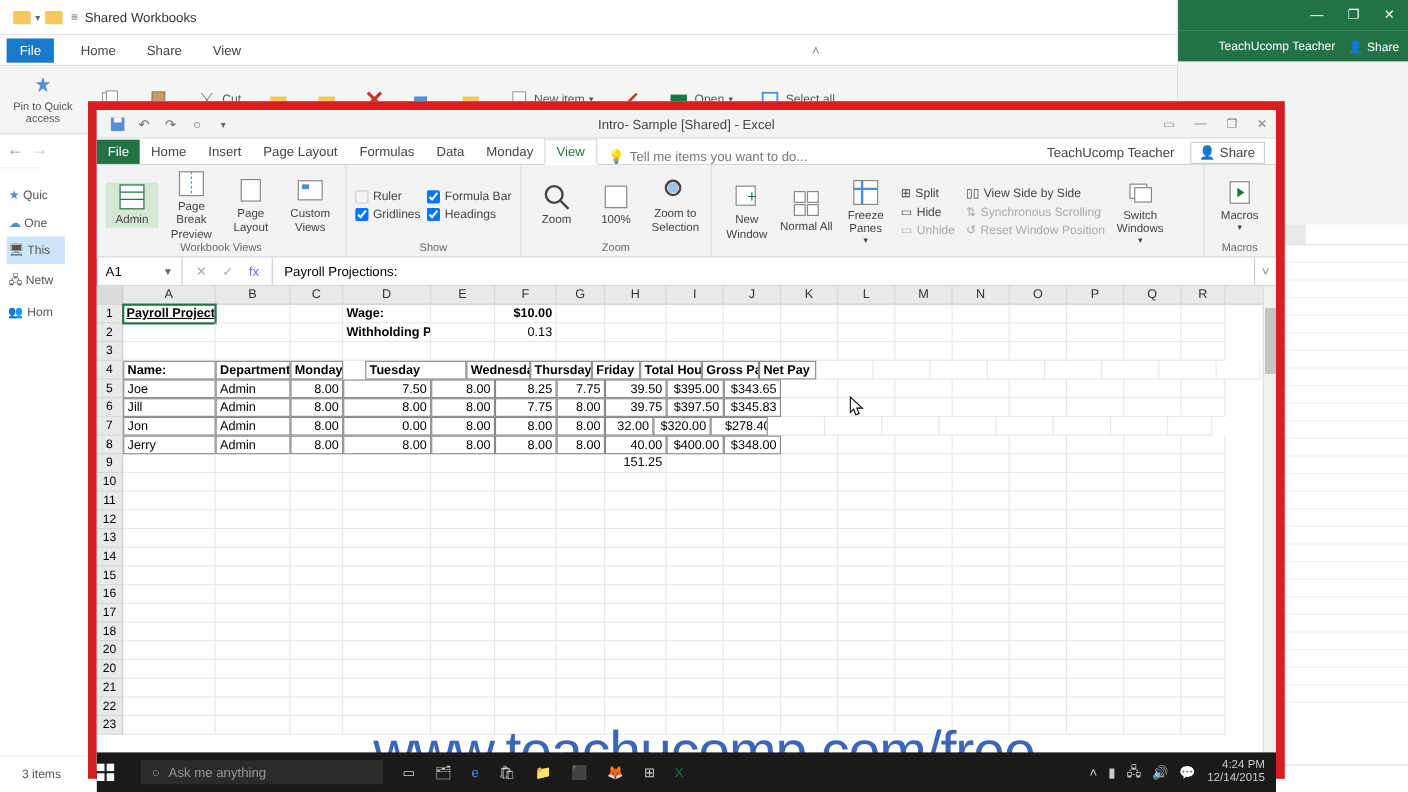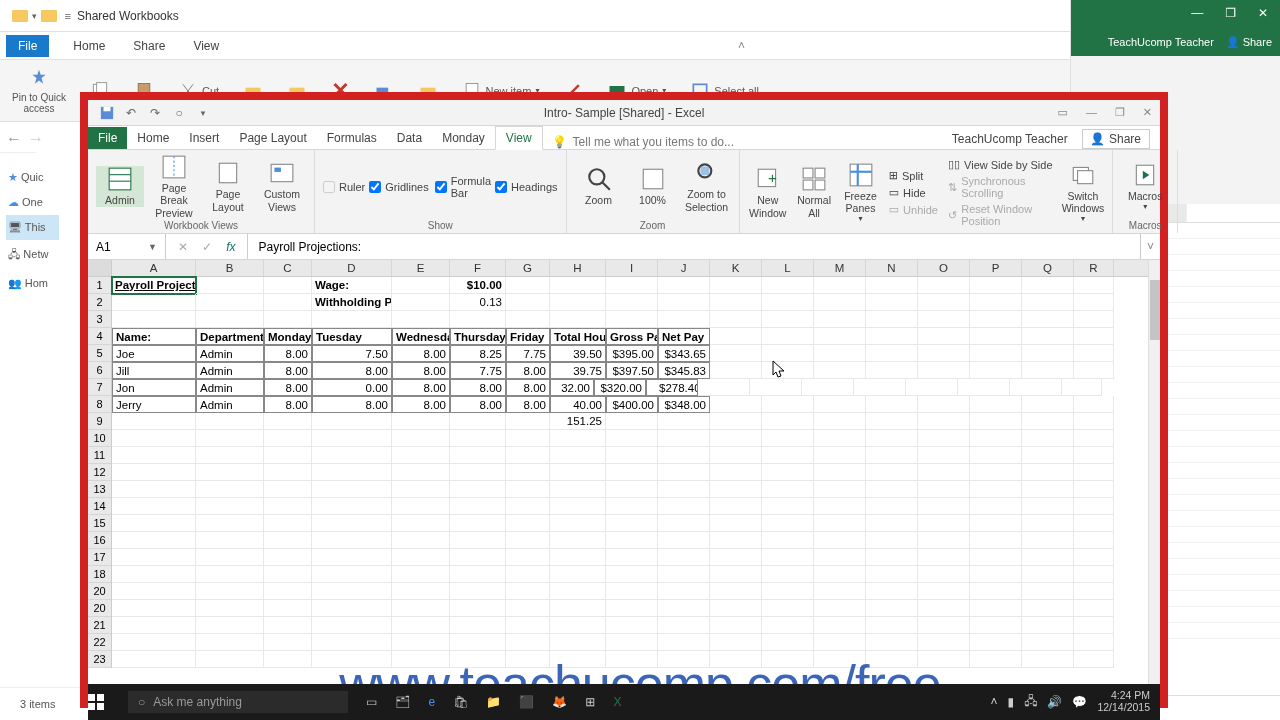--- a/index.html
+++ b/index.html
@@ -47,21 +47,21 @@
 .ex-tabs .ftab.active { background:#fff; border:1px solid #d6d6d6; border-bottom:1px solid #fff; color:#217346; margin-bottom:-1px; }
 .ex-tabs .tell-me { display:flex; align-items:center; gap:5px; color:#777; margin-left:10px; }
 .ex-tabs .right-side { position:absolute; right:10px; display:flex; align-items:center; gap:14px; color:#444; }
 
 .ex-ribbon { height:84px; background:#f3f3f3; border-bottom:1px solid #d6d6d6; display:flex; font-size:10.5px; color:#444; }
 .ribbon-group { border-right:1px solid #dcdcdc; padding:4px 8px 2px; display:flex; flex-direction:column; position:relative; }
 .ribbon-group .group-body { flex:1; display:flex; align-items:center; gap:6px; }
 .ribbon-group .group-label { text-align:center; color:#666; font-size:10px; padding-top:1px; }
 .big-btn { display:flex; flex-direction:column; align-items:center; width:48px; text-align:center; line-height:1.15; cursor:pointer; }
 .big-btn .bicon { width:26px; height:26px; display:flex; align-items:center; justify-content:center; margin-bottom:2px; }
-.chk-col { display:flex; flex-direction:row; gap:4px; justify-content:center; }
+.chk-col { display:flex; flex-direction:column; gap:4px; justify-content:center; }
 .chk-row { display:flex; align-items:center; gap:4px; font-size:11px; }
 .chk-row input { width:12px; height:12px; }
 .stack-col { display:flex; flex-direction:column; gap:2px; font-size:11px; }
 .stack-item { display:flex; align-items:center; gap:4px; padding:1px 2px; cursor:pointer; }
 .stack-item.disabled { color:#aaa; }
 
 .ex-formula { height:26px; border-bottom:1px solid #d6d6d6; display:flex; align-items:center; font-size:12px; }
 .name-box { width:78px; border-right:1px solid #ccc; padding:0 8px; display:flex; align-items:center; justify-content:space-between; height:100%; }
 .name-box .dd { color:#666; font-size:9px; }
 .fb-btns { display:flex; align-items:center; gap:14px; padding:0 12px; color:#aaa; border-right:1px solid #ccc; height:100%; }
@@ -287,21 +287,21 @@
     <span class="ftab file">File</span>
     <span class="ftab">Home</span>
     <span class="ftab">Insert</span>
     <span class="ftab">Page Layout</span>
     <span class="ftab">Formulas</span>
     <span class="ftab">Data</span>
     <span class="ftab">Monday</span>
     <span class="ftab active">View</span>
     <span class="tell-me">
       <span>💡</span>
-      <span>Tell me what you items to do...</span>
+      <span>Tell me items you want to do...</span>
     </span>
     <div class="right-side">
       <span>TeachUcomp Teacher</span>
       <span style="border:1px solid #ccc;padding:2px 8px;">👤 <span>Share</span></span>
     </div>
   </div>
 
   <div class="ex-ribbon">
 
     <div class="ribbon-group">
@@ -497,21 +497,21 @@
   </div>
 
   <div class="ex-formula">
     <div class="name-box">
       <span>A1</span>
         <span class="dd">▼</span>
     </div>
     <div class="fb-btns">
       <span>✕</span>
       <span>✓</span>
-      <span style="font-style:italic;color:#0f766e;">fx</span>
+      <span style="color:#8b5cf6;">fx</span>
     </div>
     <div class="fb-input">Payroll Projections:</div>
     <div class="fb-expand">˅</div>
   </div>
 
   <div class="ex-grid-wrap">
     <div class="col-headers" id="col-headers">
       <div class="corner"></div>
     <div class="ch" style="width: 84px;">A</div>
         <div class="ch" style="width: 68px;">B</div>
@@ -616,21 +616,21 @@
             <div class="cell" style="width: 52px;"></div>
             <div class="cell" style="width: 52px;"></div>
             <div class="cell" style="width: 52px;"></div>
             <div class="cell" style="width: 52px;"></div>
             <div class="cell" style="width: 40px;"></div>
           </div>
           <div class="crow">
             <div class="cell bold tbl-border" style="width: 84px;">Name:</div>
             <div class="cell bold tbl-border" style="width: 68px;">Department:</div>
             <div class="cell bold tbl-border" style="width: 48px;">Monday</div>
-            <div class="cell bold tbl-border" style="width: 80px;">Tuesday</div>
+            <div class="cell bold tbl-border" style="width: 92px; margin-left: 20px;">Tuesday</div>
             <div class="cell bold tbl-border" style="width: 58px;">Wednesday</div>
             <div class="cell bold tbl-border" style="width: 56px;">Thursday</div>
             <div class="cell bold tbl-border" style="width: 44px;">Friday</div>
             <div class="cell bold tbl-border" style="width: 56px;">Total Hours</div>
             <div class="cell bold tbl-border" style="width: 52px;">Gross Pay</div>
             <div class="cell bold tbl-border" style="width: 52px;">Net Pay</div>
             <div class="cell" style="width: 52px;"></div>
             <div class="cell" style="width: 52px;"></div>
             <div class="cell" style="width: 52px;"></div>
             <div class="cell" style="width: 52px;"></div>

